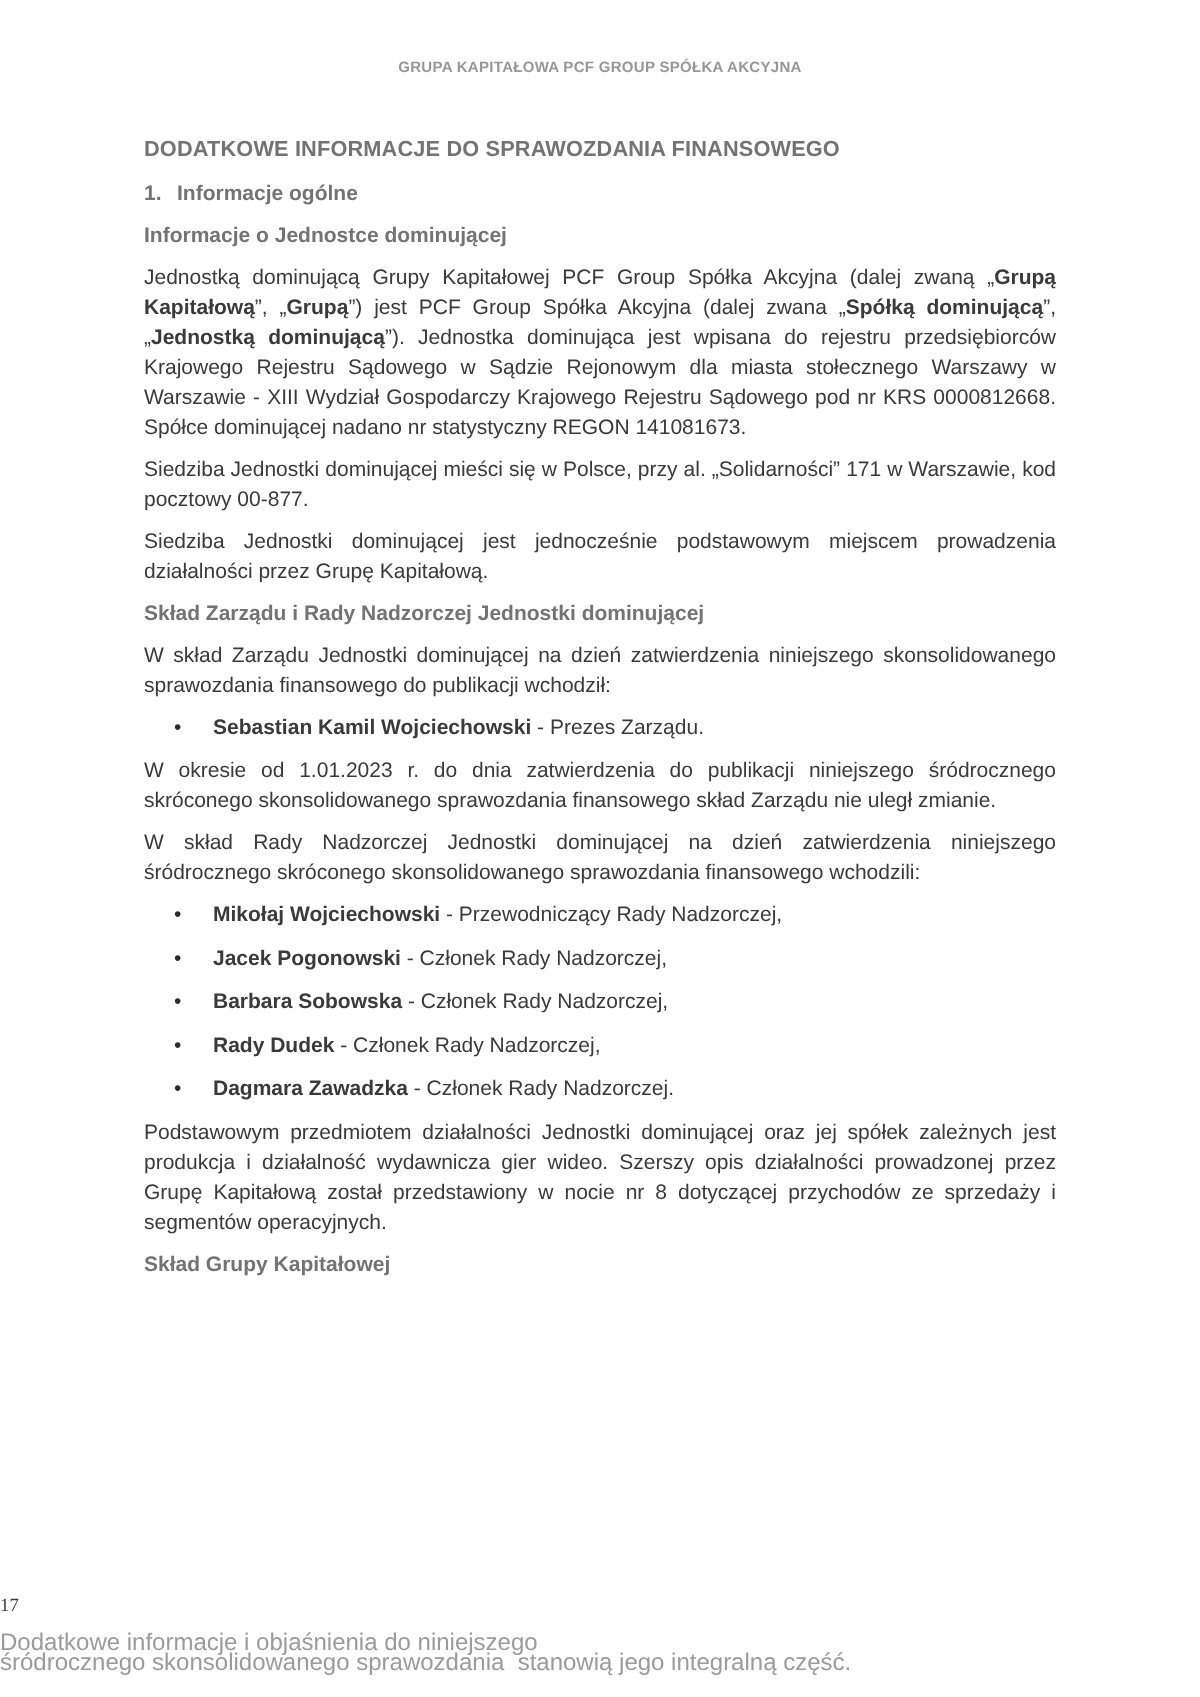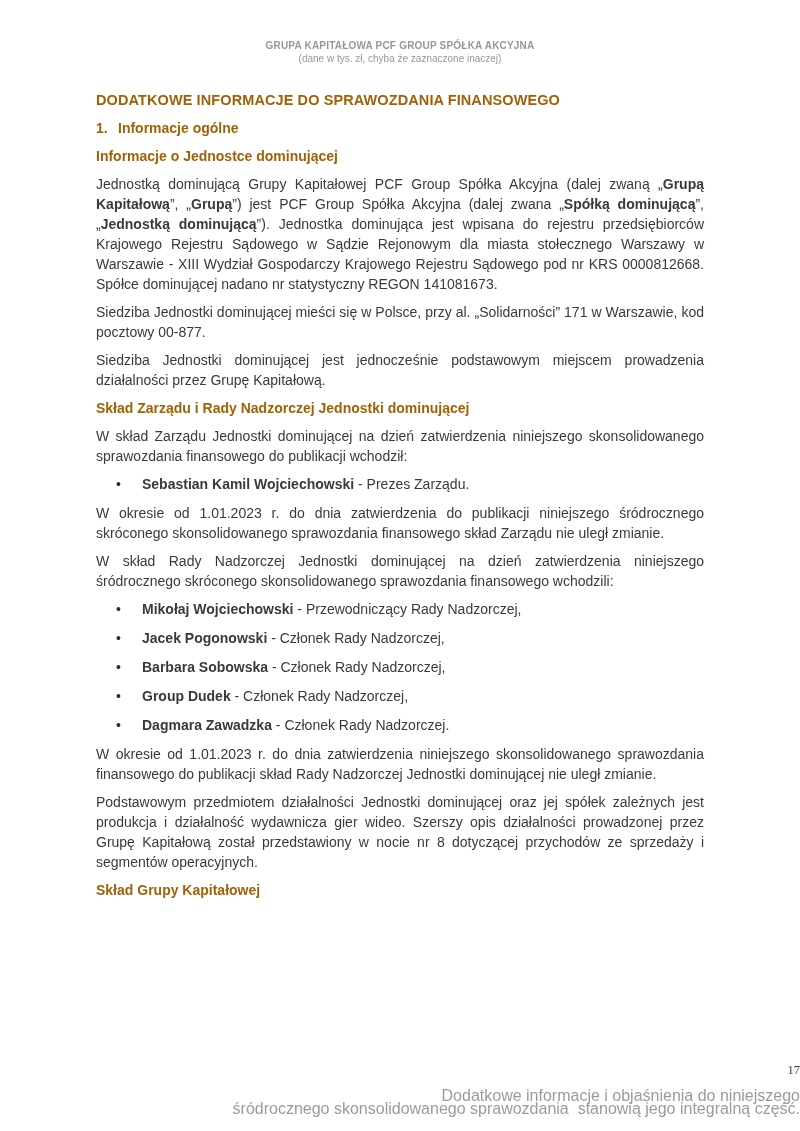--- a/index.html
+++ b/index.html
@@ -11,45 +11,44 @@
   }
   .page{position:absolute;inset:0;}
 
   
   .doc-header{position:absolute;top:39px;left:0;width:800px;text-align:center;
     color:#979797;font-size:10px;line-height:13px;}
   .doc-header .hl1{font-weight:bold;letter-spacing:.2px;}
 
   
   .doc-main{position:absolute;top:90px;left:96px;width:608px;font-size:14px;line-height:20px;}
-  .h1,.h2,.h3{font-weight:bold;color:#a16207;margin:0 0 8px 0;font-size:14px;}
+  .h1,.h2,.h3{font-weight:bold;color:#737373;margin:0 0 8px 0;font-size:14px;}
   .h1{font-size:14.5px;letter-spacing:.1px;}
   .h2 .num{display:inline-block;min-width:22px;}
   p{margin:0 0 8px 0;text-align:justify;}
   .b{font-weight:bold;}
 
   
   .blist{margin:2px 0 8px 0;}
   .li{display:flex;margin:0 0 9px 0;}
   .li .mk{width:26px;margin-left:20px;flex:0 0 auto;color:#2b2b2b;}
   .li .tx{flex:1;}
 
   
-  .doc-footer{position:absolute;left:0;bottom:16px;width:800px;text-align:right;}
+  .doc-footer{position:absolute;left:0;bottom:16px;width:800px;text-align:left;}
   .pagenum{font-family:"Liberation Serif","DejaVu Serif",serif;font-size:12.5px;color:#3c3c3c;margin-bottom:11px;}
   .fline{font-size:16px;line-height:13px;color:#9b9b9b;}
 </style>
 </head>
 <body>
 
 <div class="page">
 
   <div class="doc-header">
     <div class="hl1">GRUPA KAPITAŁOWA PCF GROUP SPÓŁKA AKCYJNA</div>
-    <div>(dane w tys. zł, chyba że zaznaczone inaczej)</div>
   </div>
 
   <div class="doc-main">
 
     <div class="h1">DODATKOWE INFORMACJE DO SPRAWOZDANIA FINANSOWEGO</div>
 
     <div class="h2"><span class="num">1.</span><span>Informacje ogólne</span></div>
 
     <div class="h3">Informacje o Jednostce dominującej</div>
 
@@ -82,29 +81,28 @@
       <div class="li">
         <span class="mk">•</span>
         <span class="tx"><span class="b">Jacek Pogonowski</span><span> - Członek Rady Nadzorczej,</span></span>
       </div>
       <div class="li">
         <span class="mk">•</span>
         <span class="tx"><span class="b">Barbara Sobowska</span><span> - Członek Rady Nadzorczej,</span></span>
       </div>
       <div class="li">
         <span class="mk">•</span>
-        <span class="tx"><span class="b">Group Dudek</span><span> - Członek Rady Nadzorczej,</span></span>
+        <span class="tx"><span class="b">Rady Dudek</span><span> - Członek Rady Nadzorczej,</span></span>
       </div>
       <div class="li">
         <span class="mk">•</span>
         <span class="tx"><span class="b">Dagmara Zawadzka</span><span> - Członek Rady Nadzorczej.</span></span>
       </div>
     </div>
 
-    <p>W okresie od 1.01.2023 r. do dnia zatwierdzenia niniejszego skonsolidowanego sprawozdania finansowego do publikacji skład Rady Nadzorczej Jednostki dominującej nie uległ zmianie.</p>
 
 
     <p>Podstawowym przedmiotem działalności Jednostki dominującej oraz jej spółek zależnych jest produkcja i działalność wydawnicza gier wideo. Szerszy opis działalności prowadzonej przez Grupę Kapitałową został przedstawiony w nocie nr 8 dotyczącej przychodów ze sprzedaży i segmentów operacyjnych.</p>
 
     <div class="h3">Skład Grupy Kapitałowej</div>
 
 
   </div>
 
   <div class="doc-footer">

